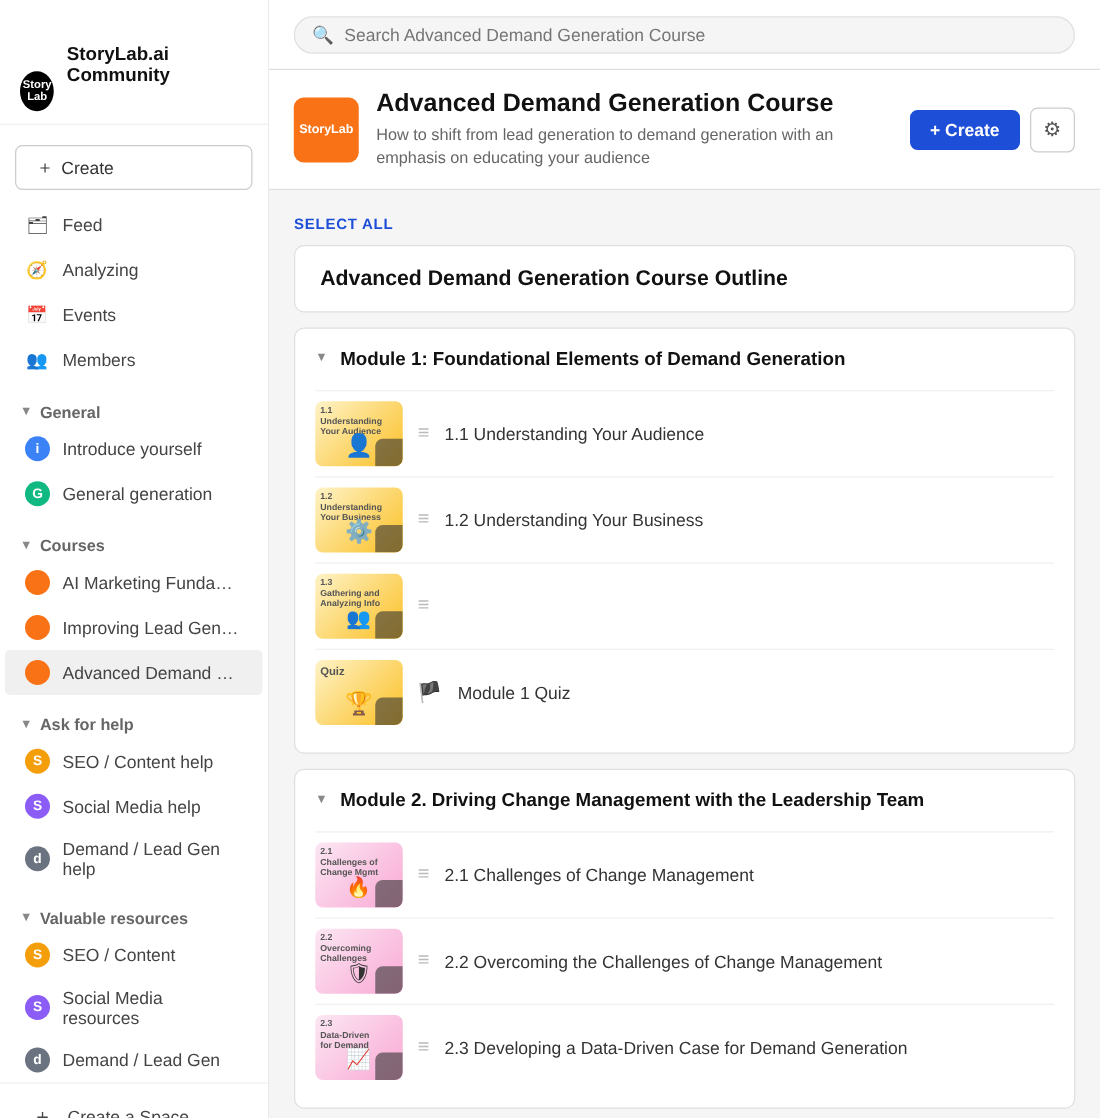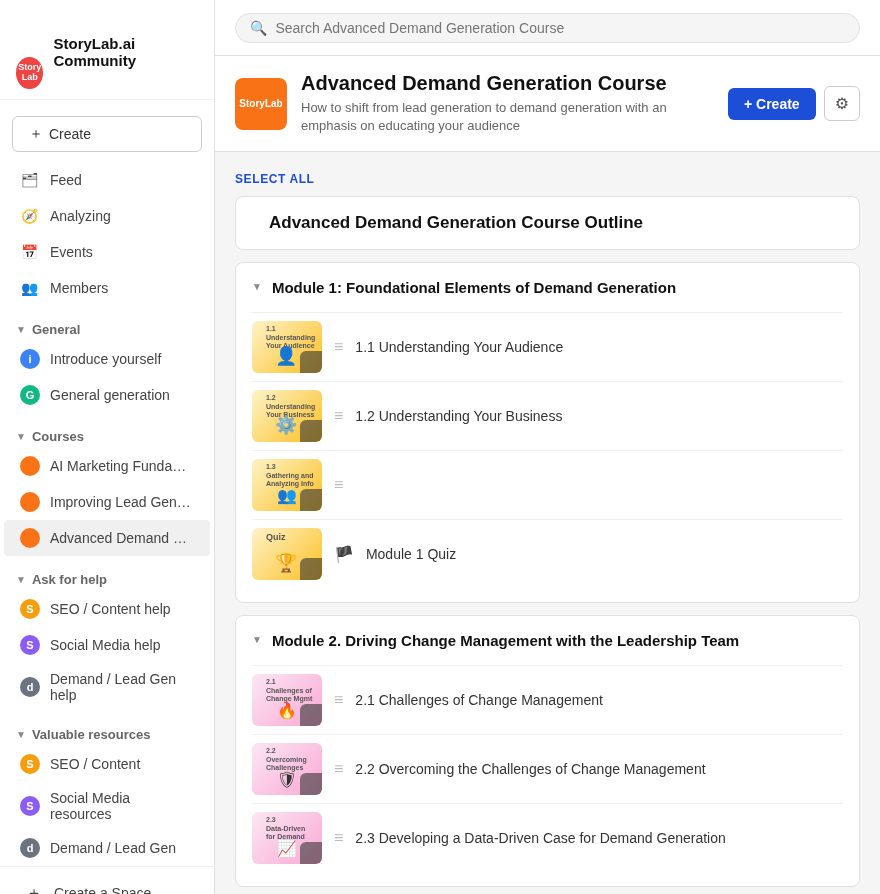--- a/index.html
+++ b/index.html
@@ -203,21 +203,21 @@
       font-weight: 600;
       letter-spacing: 0.05em;
       text-transform: uppercase;
       cursor: pointer;
     }
 
     .outline-card {
       background: #fff;
       border: 1px solid #e0e0e0;
       border-radius: 8px;
-      padding: 16px 33px;
+      padding: 16px 20px;
       margin-bottom: 12px;
     }
     .outline-title {
       font-size: 17px;
       font-weight: 700;
       color: #111;
     }
 
     .module-card {
       background: #fff;
@@ -260,21 +260,21 @@
       overflow: hidden;
       position: relative;
     }
     .thumb-module1 { background: linear-gradient(135deg, #fef3c7, #fbbf24); }
     .thumb-module2 { background: linear-gradient(135deg, #fce7f3, #f9a8d4); }
     .thumb-quiz { background: linear-gradient(135deg, #fef3c7, #fbbf24); }
 
     .thumb-label {
       position: absolute;
       top: 4px;
-      left: 14px;
+      left: 4px;
       font-size: 7px;
       color: #555;
       font-weight: 600;
       line-height: 1.2;
     }
     .thumb-icon {
       position: absolute;
       bottom: 6px;
       left: 50%;
       transform: translateX(-50%);
@@ -304,21 +304,21 @@
       display: flex;
       align-items: center;
       gap: 10px;
       padding: 14px 16px 10px;
       border-bottom: 1px solid #f0f0f0;
       margin-bottom: 6px;
     }
     .logo-circle {
       width: 32px;
       height: 32px;
-      background: #ef4444;
+      background: #000000;
       border-radius: 50%;
       display: flex;
       align-items: center;
       justify-content: center;
       color: white;
       font-size: 10px;
       font-weight: bold;
       margin-top: 43px;
     }
     .logo-text {

